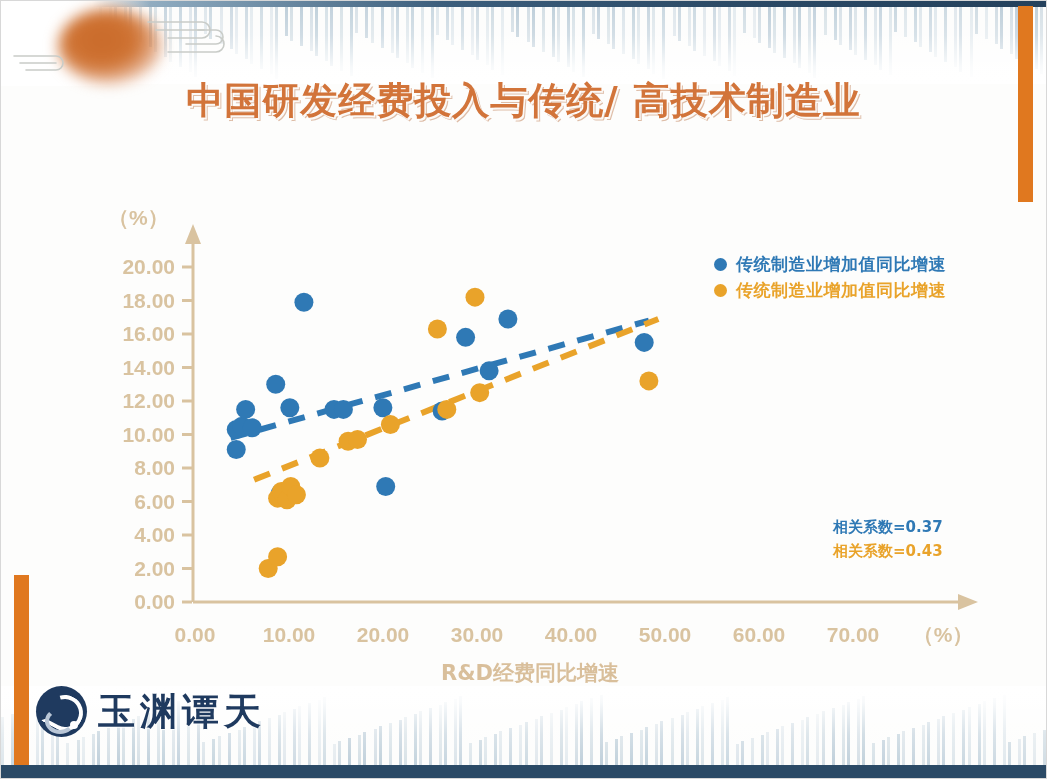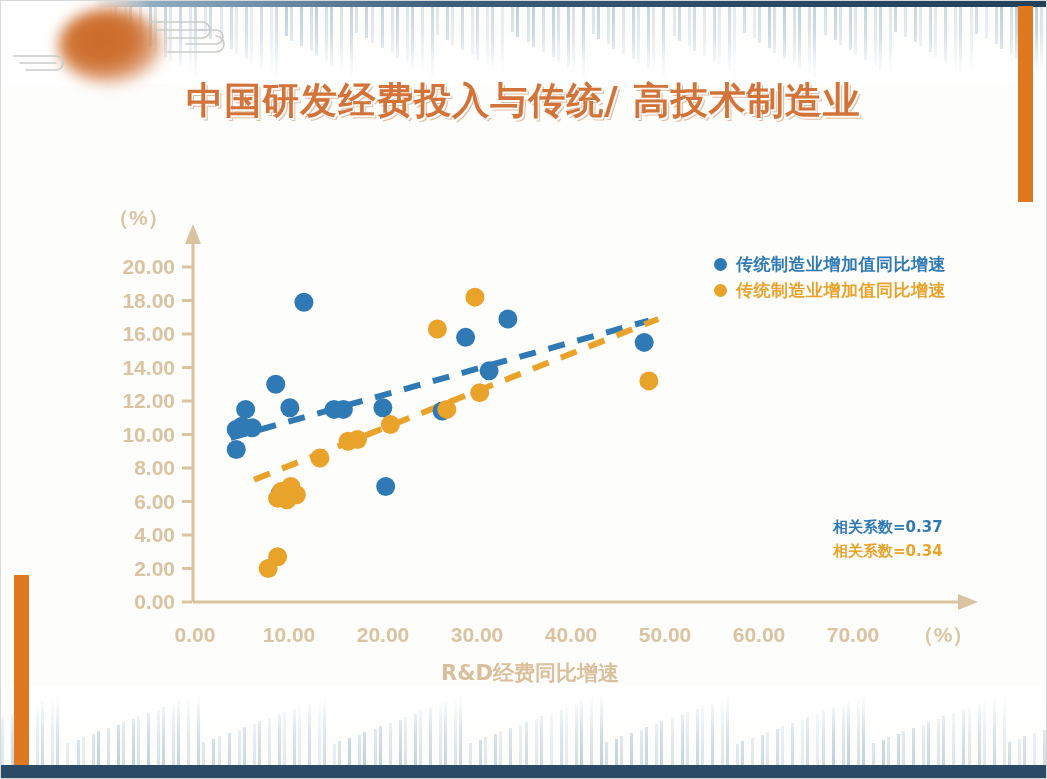--- a/index.html
+++ b/index.html
@@ -464,18 +464,26 @@
         <span class="lg-txt" style="color:#2f79b5">传统制造业增加值同比增速</span>
       </div>
       <div class="lg-row">
         <span class="lg-dot" style="background:#e9a32a"></span>
         <span class="lg-txt" style="color:#e9a32a">传统制造业增加值同比增速</span>
       </div>
     </div>
 
   <div class="annos" id="annoBox">
       <div class="an" style="color:#2f79b5">相关系数=0.37</div>
-      <div class="an" style="color:#e9a32a">相关系数=0.34</div>
+      <div class="an" style="color:#e9a32a">相关系数=0.43</div>
     </div>
 
+  <div class="logo">
+    <div class="logo-mark">
+      <div class="w1"></div>
+        <div class="w2"></div>
+        <div class="dot"></div>
+    </div>
+    <div class="logo-txt">玉渊谭天</div>
+  </div>
 
   <div class="page-border"></div>
 </div>
 
 </body></html>

